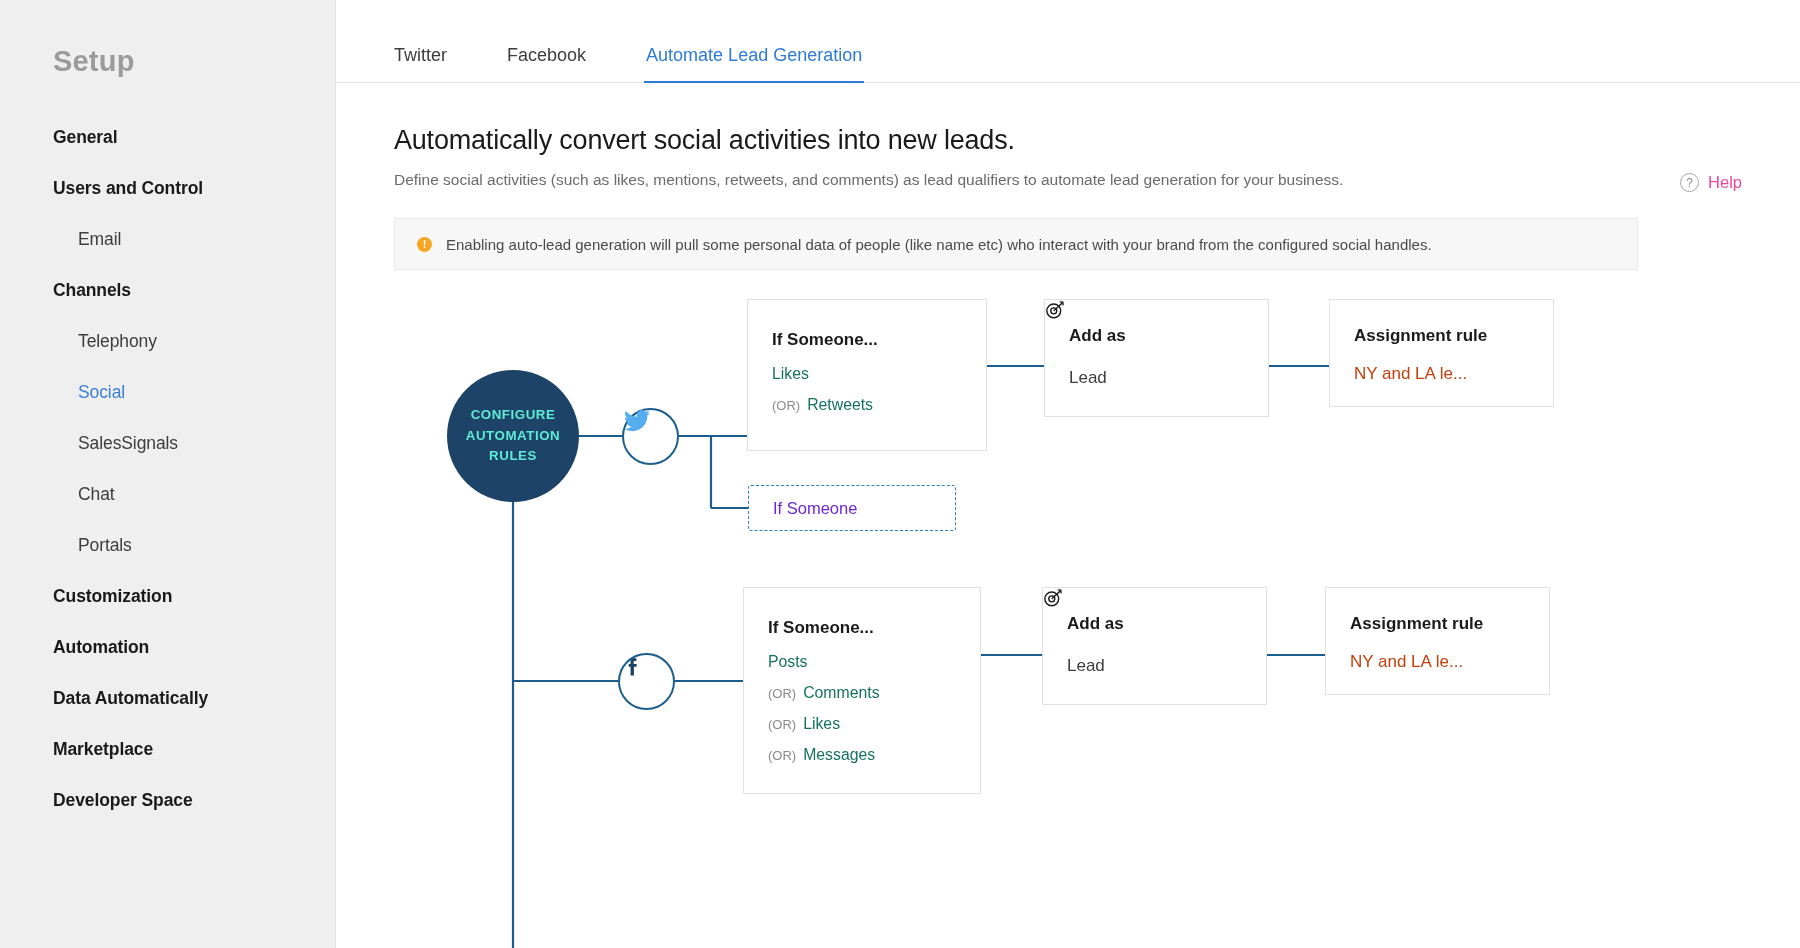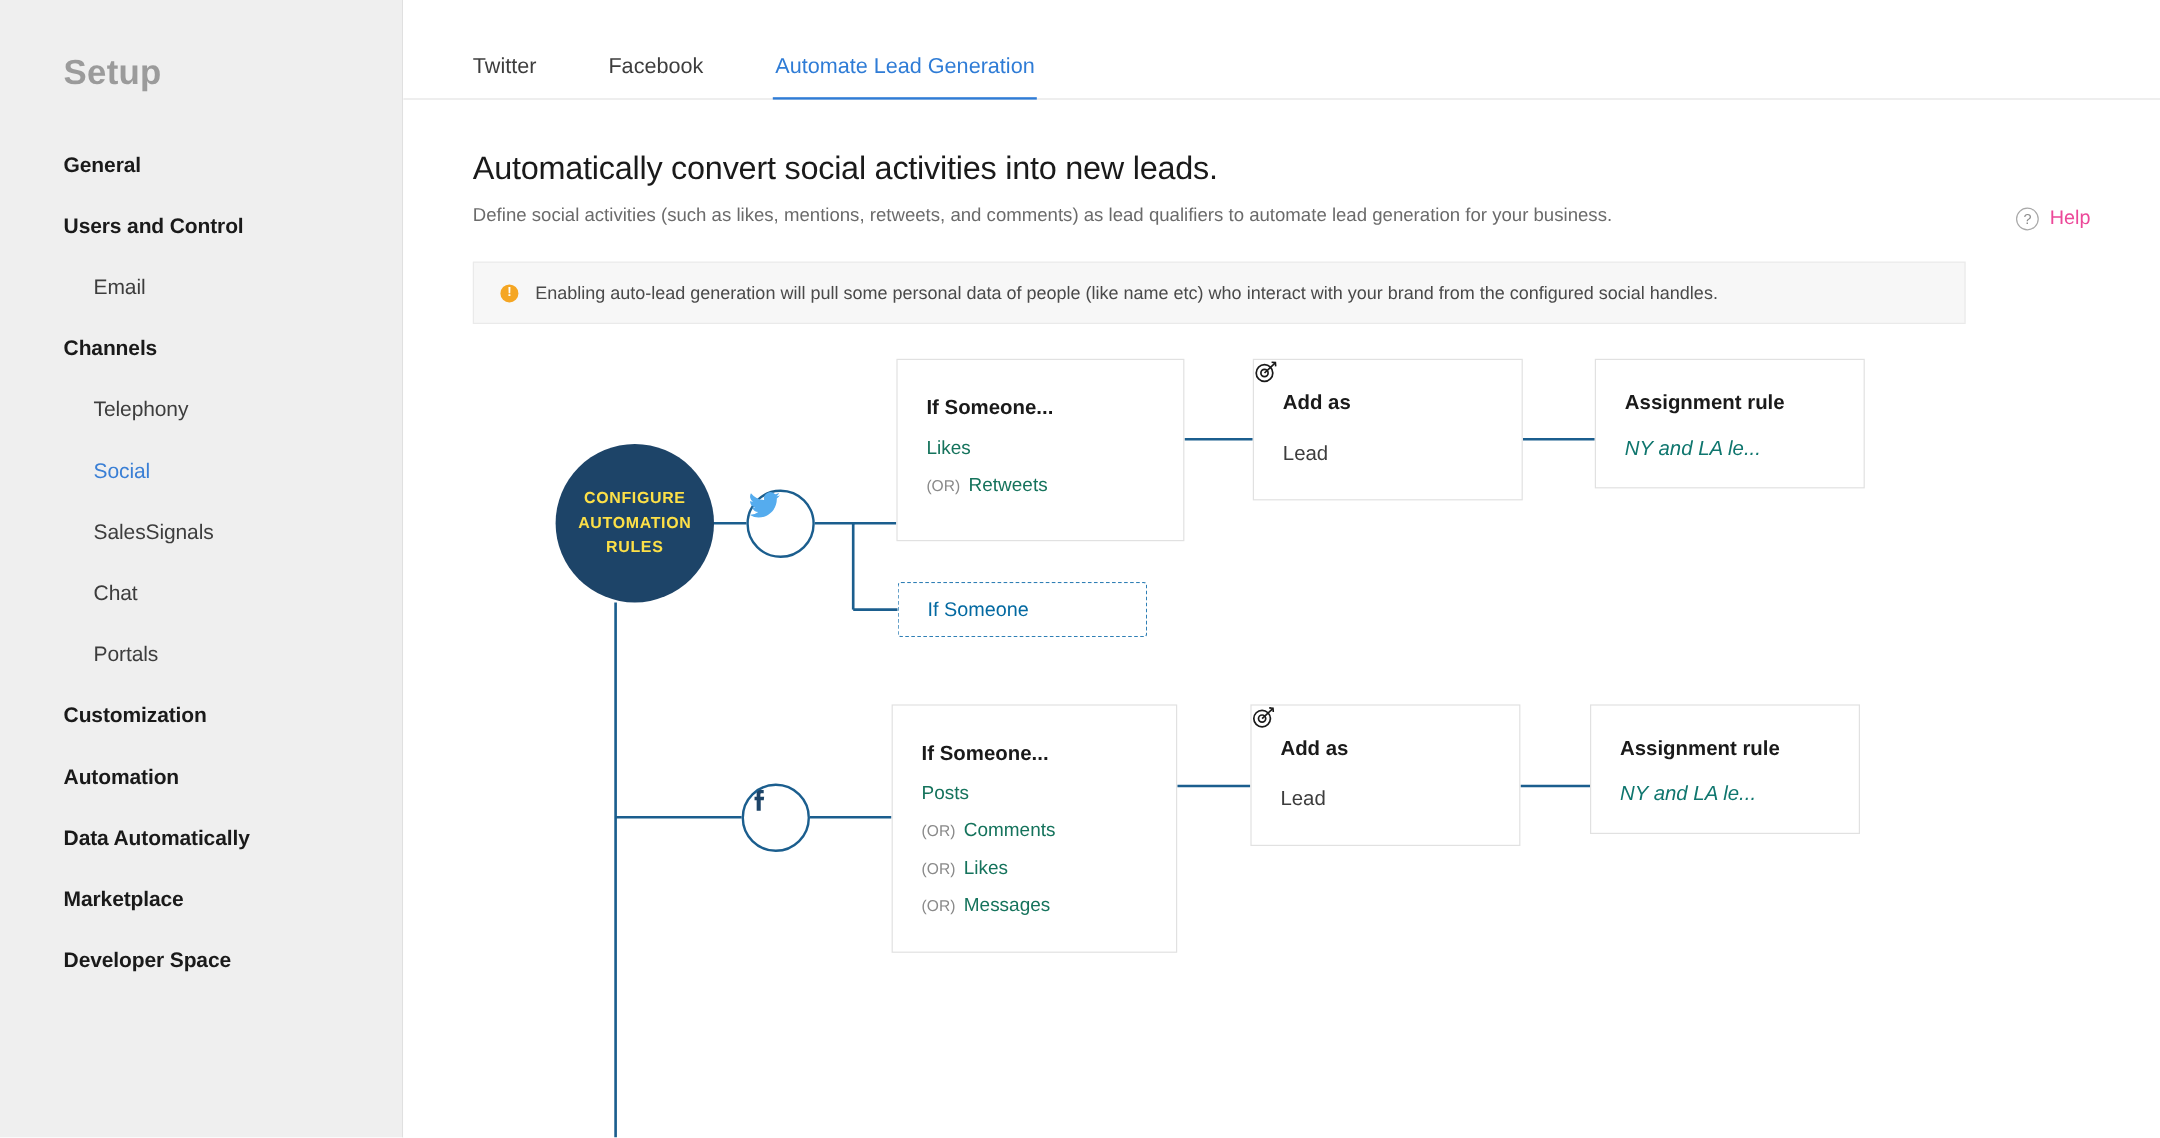--- a/index.html
+++ b/index.html
@@ -132,25 +132,25 @@
     line-height: 1;
   }
   .notice-text { font-size: 15px; color: #4a4a4a; }
 
   
   .flow { position: relative; width: 1400px; height: 660px; margin-top: 28px; }
   .flow svg { position: absolute; left: 0; top: 0; }
 
   .hub {
     position: absolute;
-    left: 69px; top: 72px;
+    left: 53px; top: 72px;
     width: 132px; height: 132px;
     border-radius: 50%;
     background: #1d4468;
-    color: #fde047;
+    color: #5eead4;
     display: flex; flex-direction: column;
     align-items: center; justify-content: center;
     font-size: 13.3px; font-weight: 700;
     letter-spacing: 0.55px;
     line-height: 1.55;
     text-align: center;
     z-index: 3;
   }
 
   .social-node {
@@ -194,32 +194,32 @@
   
   .card-fb-cond { left: 349px; top: 289px; width: 238px; height: 207px; padding-top: 30px; }
   .card-fb-add  { left: 648px; top: 289px; width: 225px; height: 118px; padding-top: 26px; }
   .card-fb-asg  { left: 931px; top: 289px; width: 225px; height: 108px; padding-top: 26px; }
 
   .card-row {
     display: flex; align-items: center; gap: 14px;
     padding-left: 24px; margin-top: 22px;
   }
   .card-row-text { font-size: 17px; color: #3d3d3d; }
-  .rule-text { font-size: 17px; color: #0f766e; padding-left: 24px; margin-top: 18px; font-style: italic; }
+  .rule-text { font-size: 17px; color: #c2410c; padding-left: 24px; margin-top: 18px; }
 
   .ghost {
     position: absolute;
     left: 354px; top: 187px;
     width: 208px; height: 46px;
     border: 1.5px dashed #2f7fb5;
     border-radius: 3px;
     display: flex; align-items: center;
     padding-left: 24px;
     font-size: 16.5px;
-    color: #0369a1;
+    color: #6d28d9;
     background: #fff;
     z-index: 2;
   }
 </style>
 </head>
 <body>
 
 <div class="app">
 
   <aside class="sidebar">

